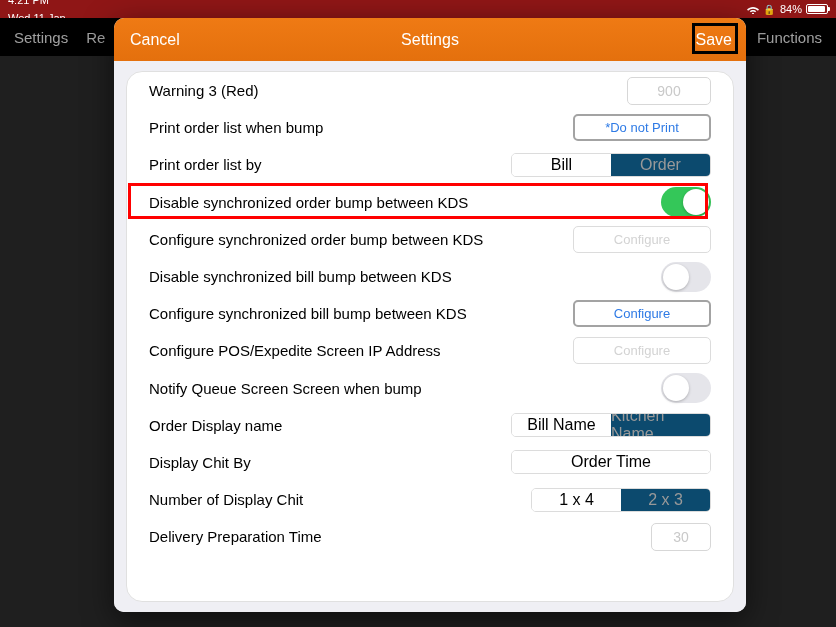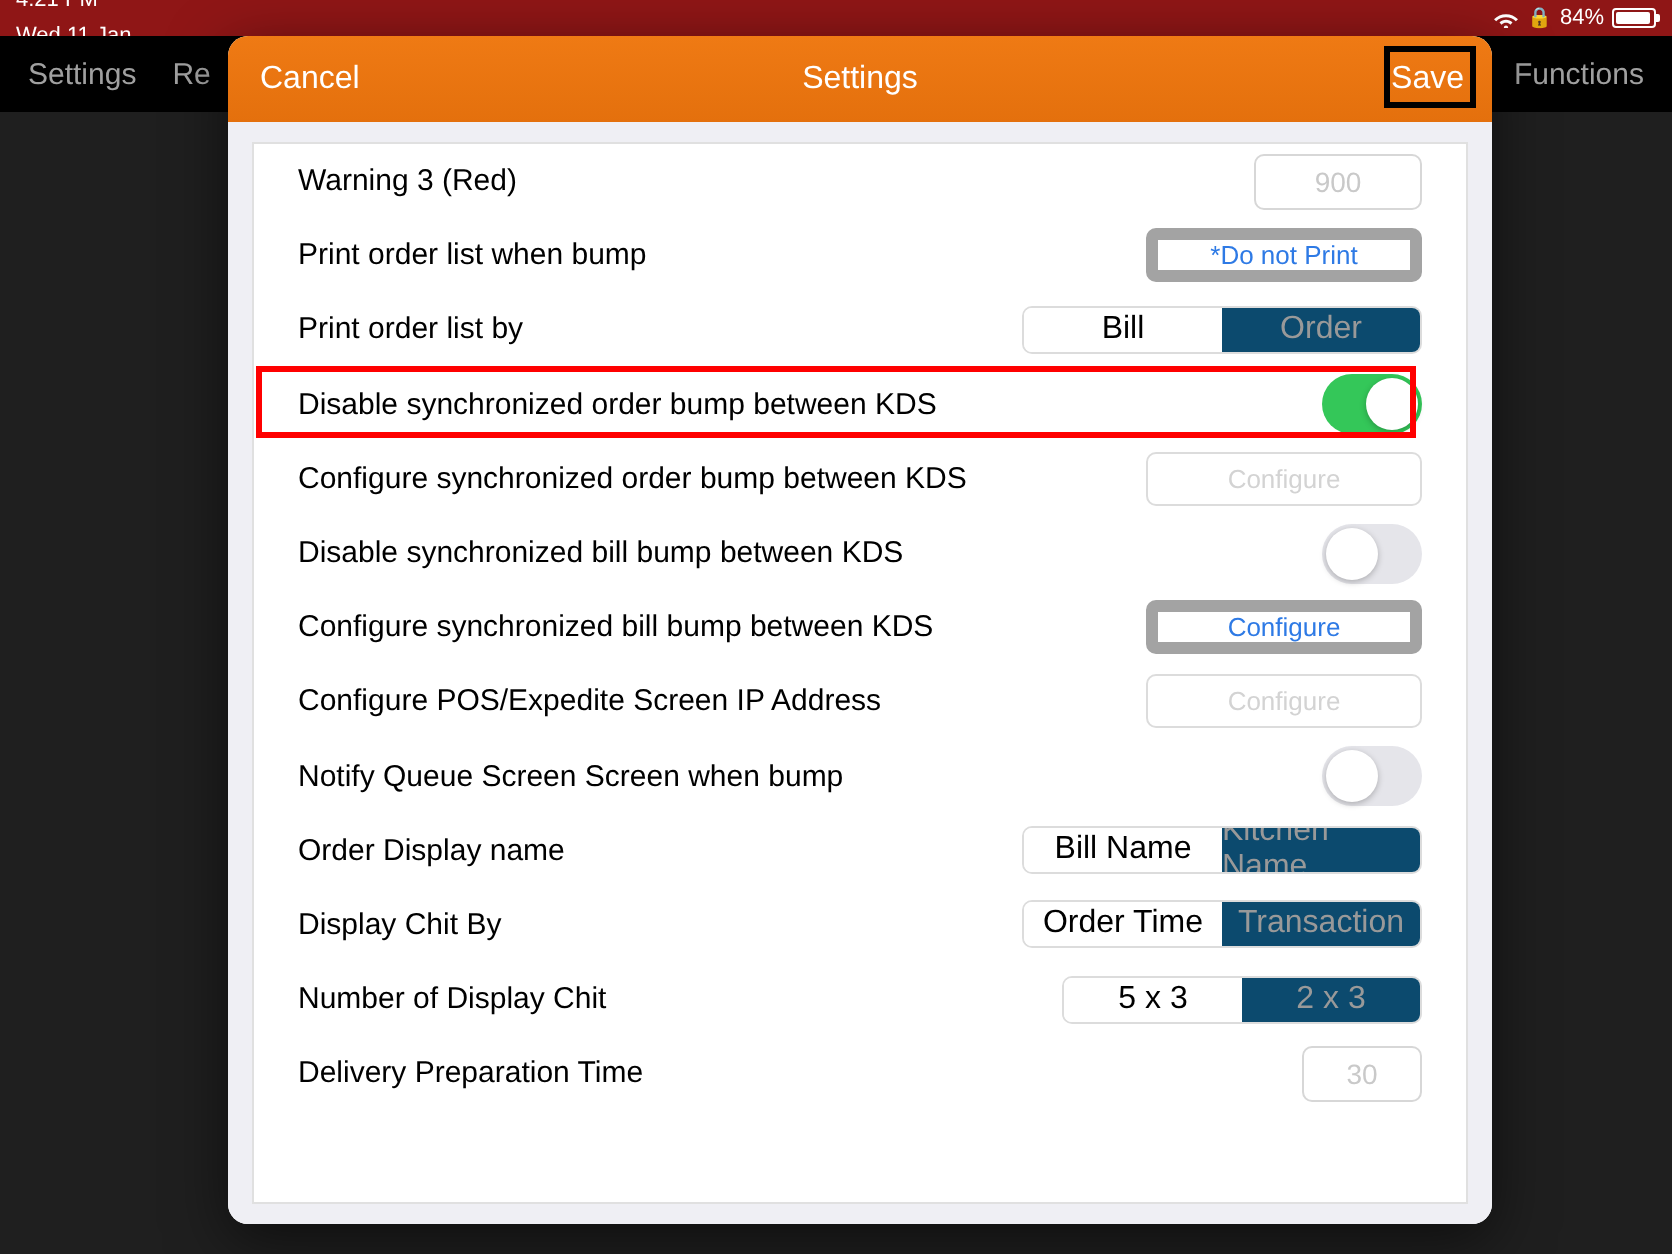--- a/index.html
+++ b/index.html
@@ -21,28 +21,28 @@
 
   
   .modal { position: absolute; top: 18px; left: 114px; width: 632px; height: 594px; background: #fff; border-radius: 10px; overflow: hidden; box-shadow: 0 8px 30px rgba(0,0,0,.55); display: flex; flex-direction: column; }
   .modal-header { height: 43px; background: linear-gradient(#ef7a14, #e4700d); display: flex; align-items: center; color: #fff; font-size: 16px; position: relative; }
   .mh-cancel { position: absolute; left: 16px; font-size: 16px; color: #fff; cursor: pointer; }
   .mh-title { margin: 0 auto; font-weight: 500; }
   .mh-save { position: absolute; right: 14px; font-size: 16px; color: #fff; cursor: pointer; }
   .mh-save-box { position: absolute; right: 8px; top: 5px; width: 46px; height: 31px; border: 3px solid #000; pointer-events: none; }
 
   .modal-body { flex: 1; background: #efeff4; padding: 10px 12px; overflow: hidden; }
-  .settings-list { background: #fff; border: 1px solid #e0e0e0; border-radius: 0; padding: 0 22px; height: 100%; overflow: hidden; }
+  .settings-list { background: #fff; border: 1px solid #e0e0e0; border-radius: 16px; padding: 0 22px; height: 100%; overflow: hidden; }
   .row { display: flex; align-items: center; height: 37.2px; font-size: 15px; color: #000; }
   .row .label { flex: 1; white-space: nowrap; }
   .row .ctrl { margin-left: auto; display:flex; align-items:center; }
 
   
   .txtbox { width: 84px; height: 28px; border: 1px solid #d7d7d7; border-radius: 5px; background: #fff; color: #c9c9c9; text-align: center; font-size: 14px; display:flex; align-items:center; justify-content:center; }
-  .pillbtn { height: 27px; border-radius: 5px; border: 6px solid #a3a3a3; color: #2e7ae5; background: #fff; font-size: 13px; display:flex; align-items:center; justify-content:center; cursor: pointer; }
+  .pillbtn { height: 27px; border-radius: 5px; border: 2px solid #a3a3a3; color: #2e7ae5; background: #fff; font-size: 13px; display:flex; align-items:center; justify-content:center; cursor: pointer; }
   .pillbtn.wide { width: 138px; }
   .pillbtn.disabled { border: 1px solid #dcdcdc; color: #d3d3d3; }
   .seg { display: flex; width: 200px; height: 24px; border-radius: 5px; overflow: hidden; border: 1px solid #dcdcdc; font-size: 16px; }
   .seg .opt { flex: 1; display:flex; align-items:center; justify-content:center; color: #999; background: #0c4a6e; cursor:pointer; }
   .seg .opt.sel { background: #fff; color: #000; font-weight: 500; }
   .seg.narrow { width: 180px; }
   .toggle { width: 50px; height: 30px; border-radius: 15px; background: #e5e5ea; position: relative; cursor:pointer; }
   .toggle .knob { position: absolute; top: 2px; left: 2px; width: 26px; height: 26px; background: #fff; border-radius: 50%; box-shadow: 0 1px 3px rgba(0,0,0,.25); transition: left .1s; }
   .toggle.on { background: #34c759; }
   .toggle.on .knob { left: 22px; }
@@ -173,30 +173,29 @@
             <span class="opt">Kitchen Name</span>
           </span>
         </span>
       </div>
 
       <div class="row">
         <span class="label">Display Chit By</span>
         <span class="ctrl">
           <span class="seg">
             <span class="opt sel">Order Time</span>
-            <span class="opt">Transaction</span>
           </span>
         </span>
       </div>
 
       <div class="row">
         <span class="label">Number of Display Chit</span>
         <span class="ctrl">
           <span class="seg narrow">
-            <span class="opt sel">5 x 3</span>
+            <span class="opt sel">1 x 4</span>
             <span class="opt">2 x 3</span>
           </span>
         </span>
       </div>
 
       <div class="row">
         <span class="label">Delivery Preparation Time</span>
         <span class="ctrl">
             <span class="txtbox" style="width:60px">30</span>
           </span>

